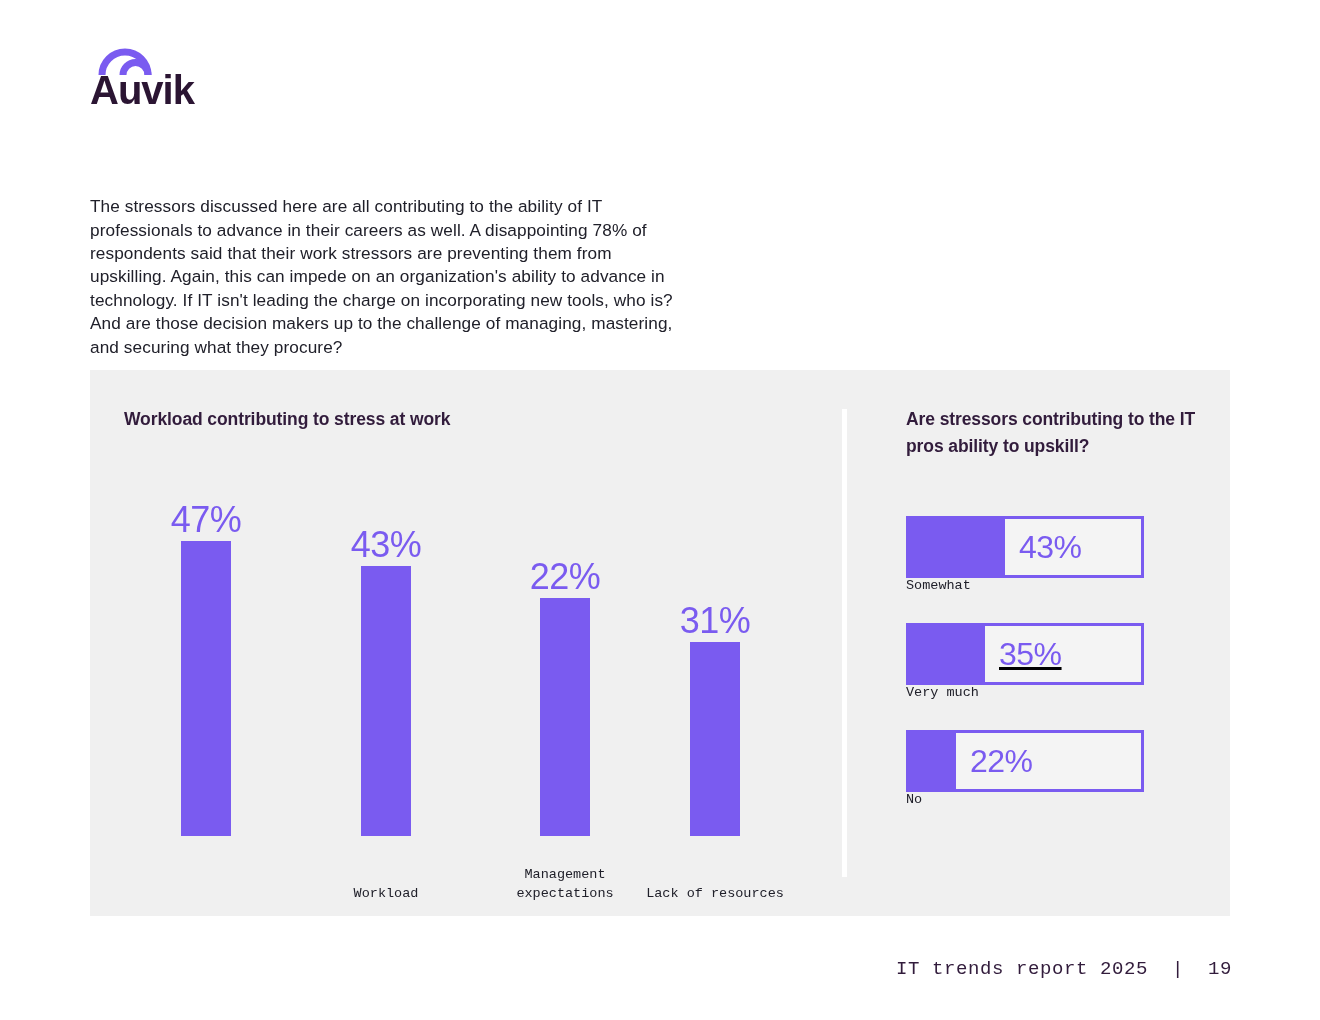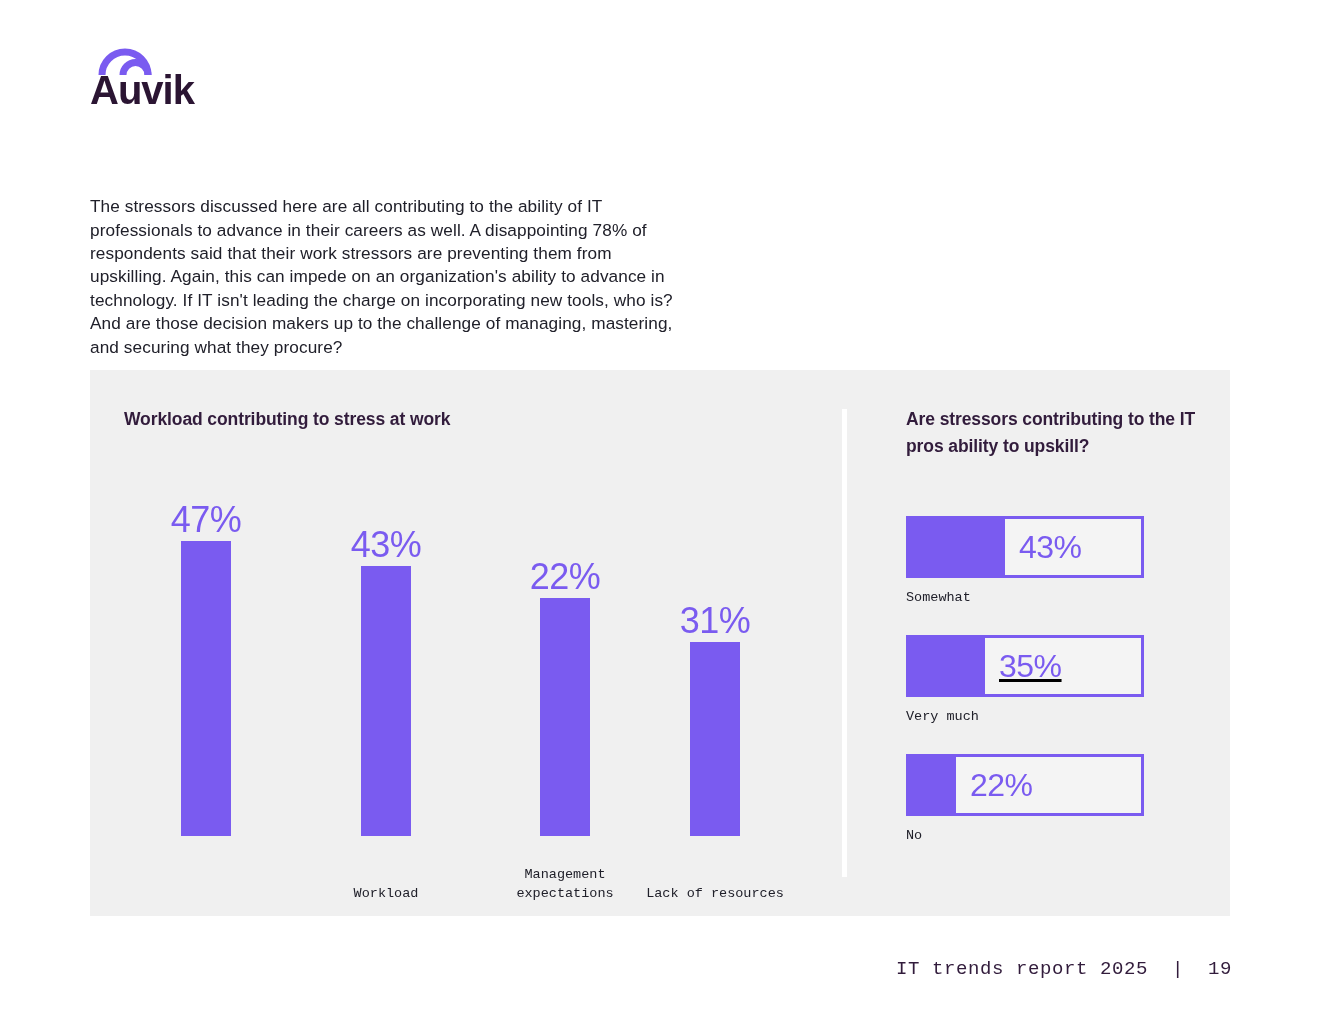--- a/index.html
+++ b/index.html
@@ -151,21 +151,21 @@
     display: flex;
     align-items: center;
   }
   .hbar-value {
     font-size: 32px;
     color: #7a5bf0;
     letter-spacing: -0.5px;
     padding-left: 14px;
   }
   .hbar-label {
-    margin-top: 12px;
+    margin-top: 0;
     font-family: "Liberation Mono", "DejaVu Sans Mono", monospace;
     font-size: 13.5px;
     color: #20202a;
   }
 
   
   #footer {
     position: absolute;
     right: 88px;
     top: 958px;

